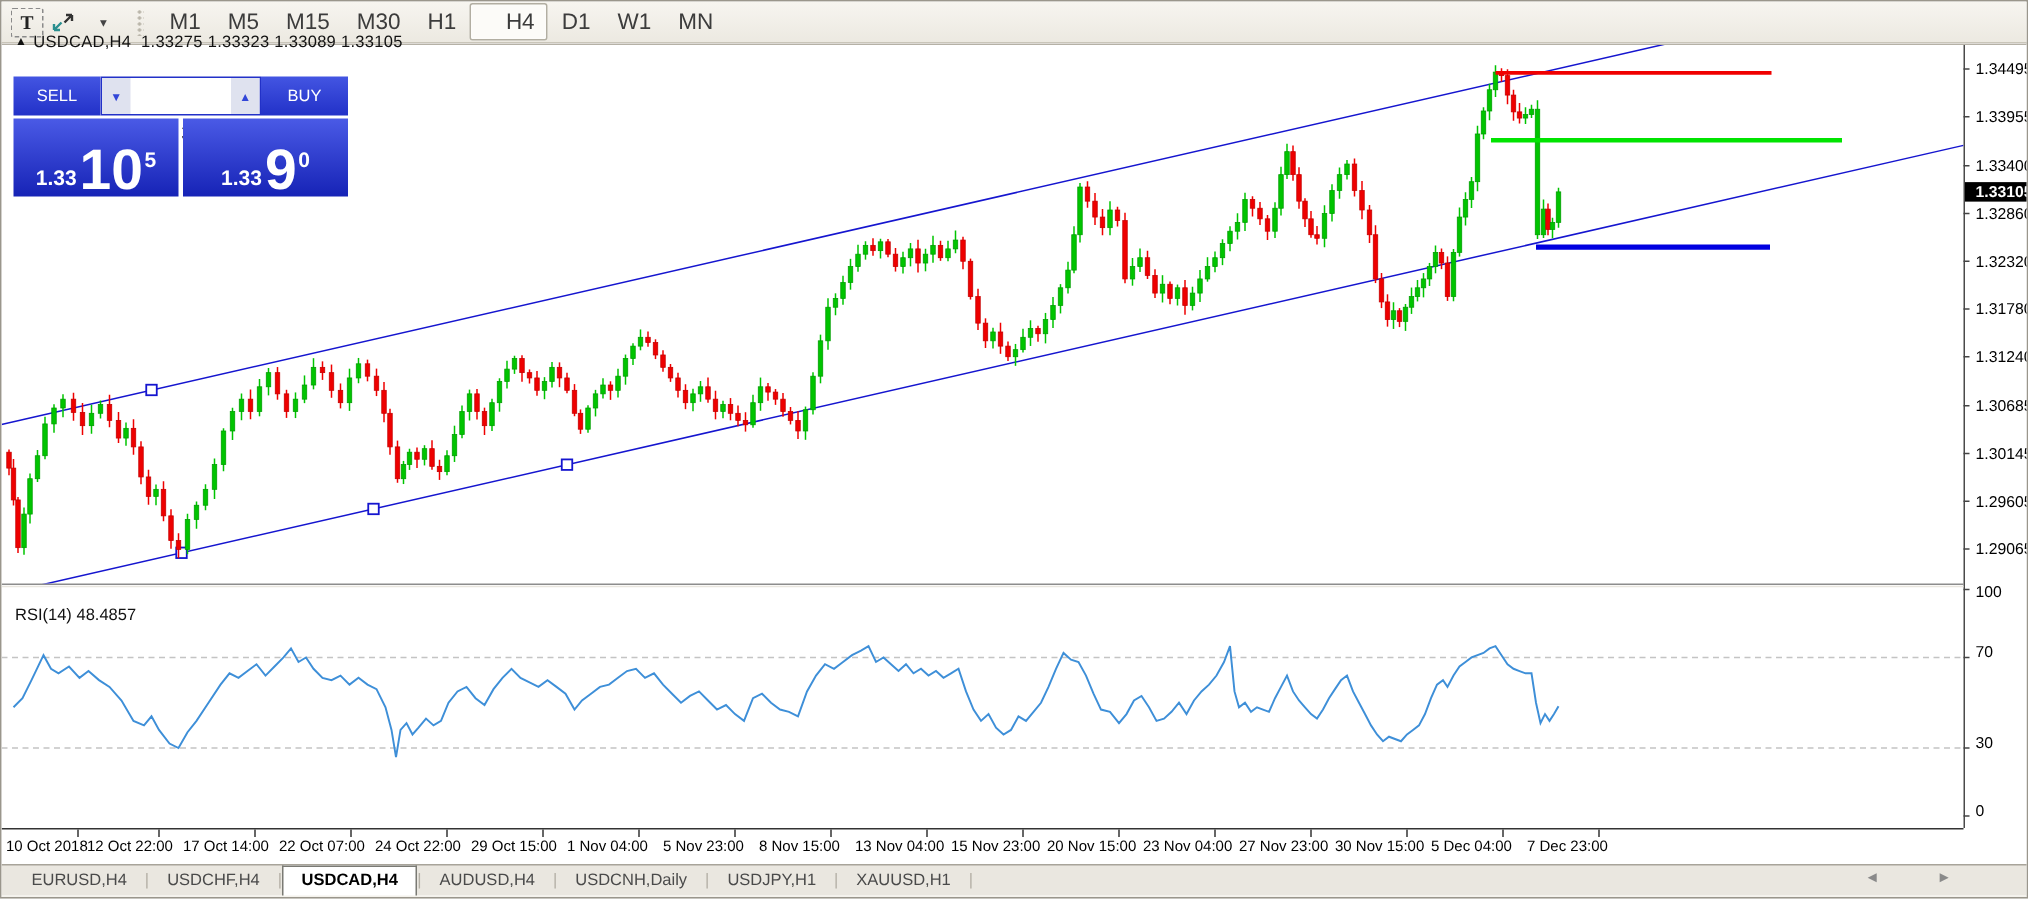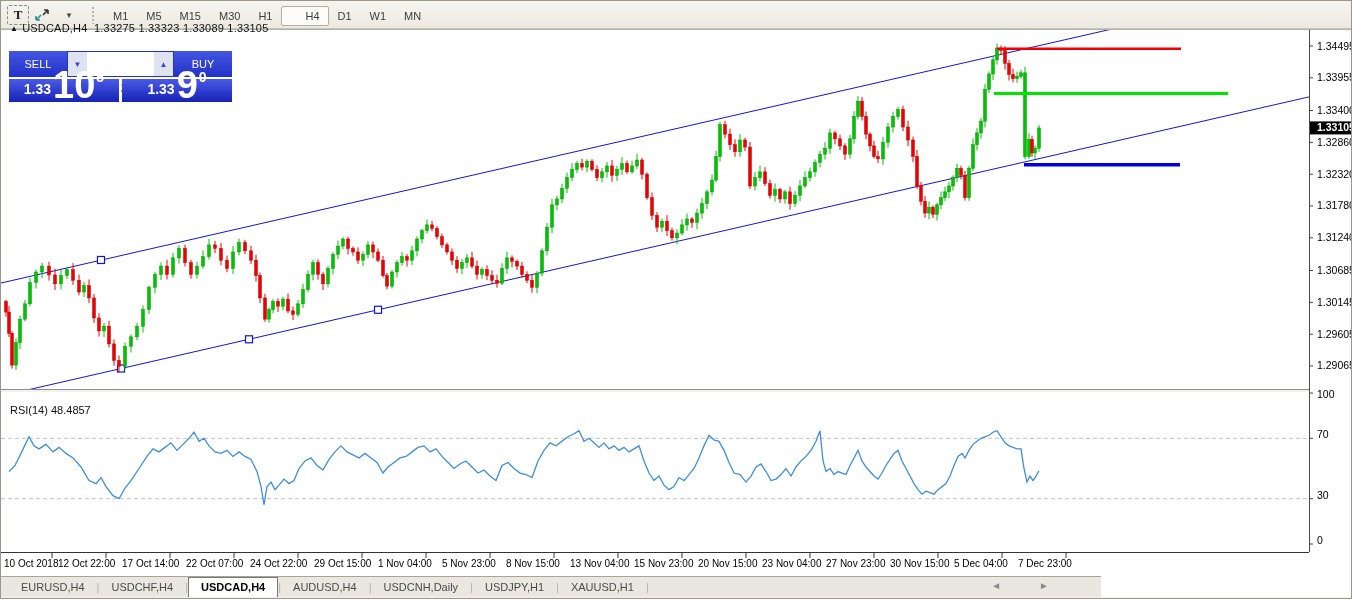--- a/index.html
+++ b/index.html
@@ -11,47 +11,47 @@
     background:linear-gradient(#f7f5f0,#ece9e1);border-bottom:1px solid #c9c5b9;
     display:flex;align-items:center;gap:2px;padding-left:6px;box-sizing:border-box;}
   .tool-btn{display:inline-flex;align-items:center;justify-content:center;
     height:20px;min-width:20px;border:1px solid transparent;border-radius:2px;color:#333;}
   #text-tool{font-family:"Liberation Serif",serif;font-weight:bold;font-size:13px;
     border:1px dashed #8a8a8a;width:18px;height:18px;color:#222;}
   #caret{font-size:9px;color:#444;padding:0 3px;}
   .grip{width:5px;height:18px;margin:0 6px;
     background-image:radial-gradient(circle,#b9b5a9 1px,transparent 1.2px);
     background-size:4px 4px;}
-  .tf-btn{font-size:11px;color:#3c3c3c;padding:3px 8px;border:1px solid transparent;
+  .tf-btn{font-size:15px;color:#3c3c3c;padding:3px 8px;border:1px solid transparent;
     border-radius:2px;cursor:default;}
   .tf-btn.active{background:#fcfbf8;border-color:#b2ae a2;border:1px solid #b2aea2;
     box-shadow:inset 0 0 2px #fff;padding-left:23px;}
   
   #symbol-line{position:absolute;left:9px;top:21px;font-size:11px;font-weight:400;
     color:#111;letter-spacing:.2px;z-index:5;}
   #symbol-line .tri{font-size:8px;vertical-align:1px;margin-right:4px;}
   #rsi-label{position:absolute;left:9px;top:403px;font-size:11px;color:#111;z-index:5;}
   
   #trade{position:absolute;left:8px;top:50px;width:223px;z-index:6;font-family:"Liberation Sans",sans-serif;}
   #trade .row1{display:flex;height:26px;}
   .tw-btn{background:linear-gradient(#4355e2,#2231c8);color:#fff;font-size:11px;
     display:flex;align-items:center;justify-content:center;flex:0 0 58px;cursor:pointer;}
   .tw-spin{flex:1;display:flex;background:#fff;border:1px solid #2231c8;box-sizing:border-box;}
   .spin-btn{width:19px;background:#dfe2ef;color:#3246d8;font-size:8px;display:flex;
     align-items:center;justify-content:center;cursor:pointer;}
   .vol{flex:1;display:flex;align-items:center;justify-content:flex-end;padding-right:6px;
     font-size:14px;color:#000;margin-top:36px;}
-  #trade .row2{display:flex;gap:3px;margin-top:2px;height:23px;}
+  #trade .row2{display:flex;gap:3px;margin-top:2px;height:52px;}
   .px-panel{flex:1;background:linear-gradient(#4a5ae6,#1623b6);color:#fff;display:flex;
     align-items:flex-end;justify-content:center;padding-bottom:2px;cursor:pointer;}
   .px-small{font-size:14px;font-weight:700;margin:0 2px 3px 0;}
   .px-big{font-size:38px;font-weight:700;line-height:30px;}
   .px-sup{font-size:14px;font-weight:700;line-height:14px;margin:2px 0 16px 1px;}
   
-  #tabbar{position:absolute;left:0;top:575px;width:1100px;height:21px;
+  #tabbar{position:absolute;left:0;top:575px;width:1352px;height:21px;
     background:#eae7e0;border-top:1px solid #a8a49a;display:flex;align-items:center;
     font-size:11px;color:#4a4a4a;padding-left:8px;box-sizing:border-box;}
   .tab{padding:2px 12px;cursor:pointer;white-space:nowrap;}
   .tab.active{background:#ffffff;border:1px solid #7a7a74;border-bottom-color:#fff;
     color:#000;font-weight:700;margin-top:-2px;padding:3px 12px 4px;}
   .tab-sep{color:#b4b0a6;}
   .tab-arrows{position:absolute;right:14px;top:3px;color:#8a8a8a;font-size:10px;
     letter-spacing:38px;cursor:pointer;}
   #bottom-strip{position:absolute;left:0;top:596px;width:1352px;height:3px;background:#f4f2ec;}
   svg text{font-family:"Liberation Sans",sans-serif;}

